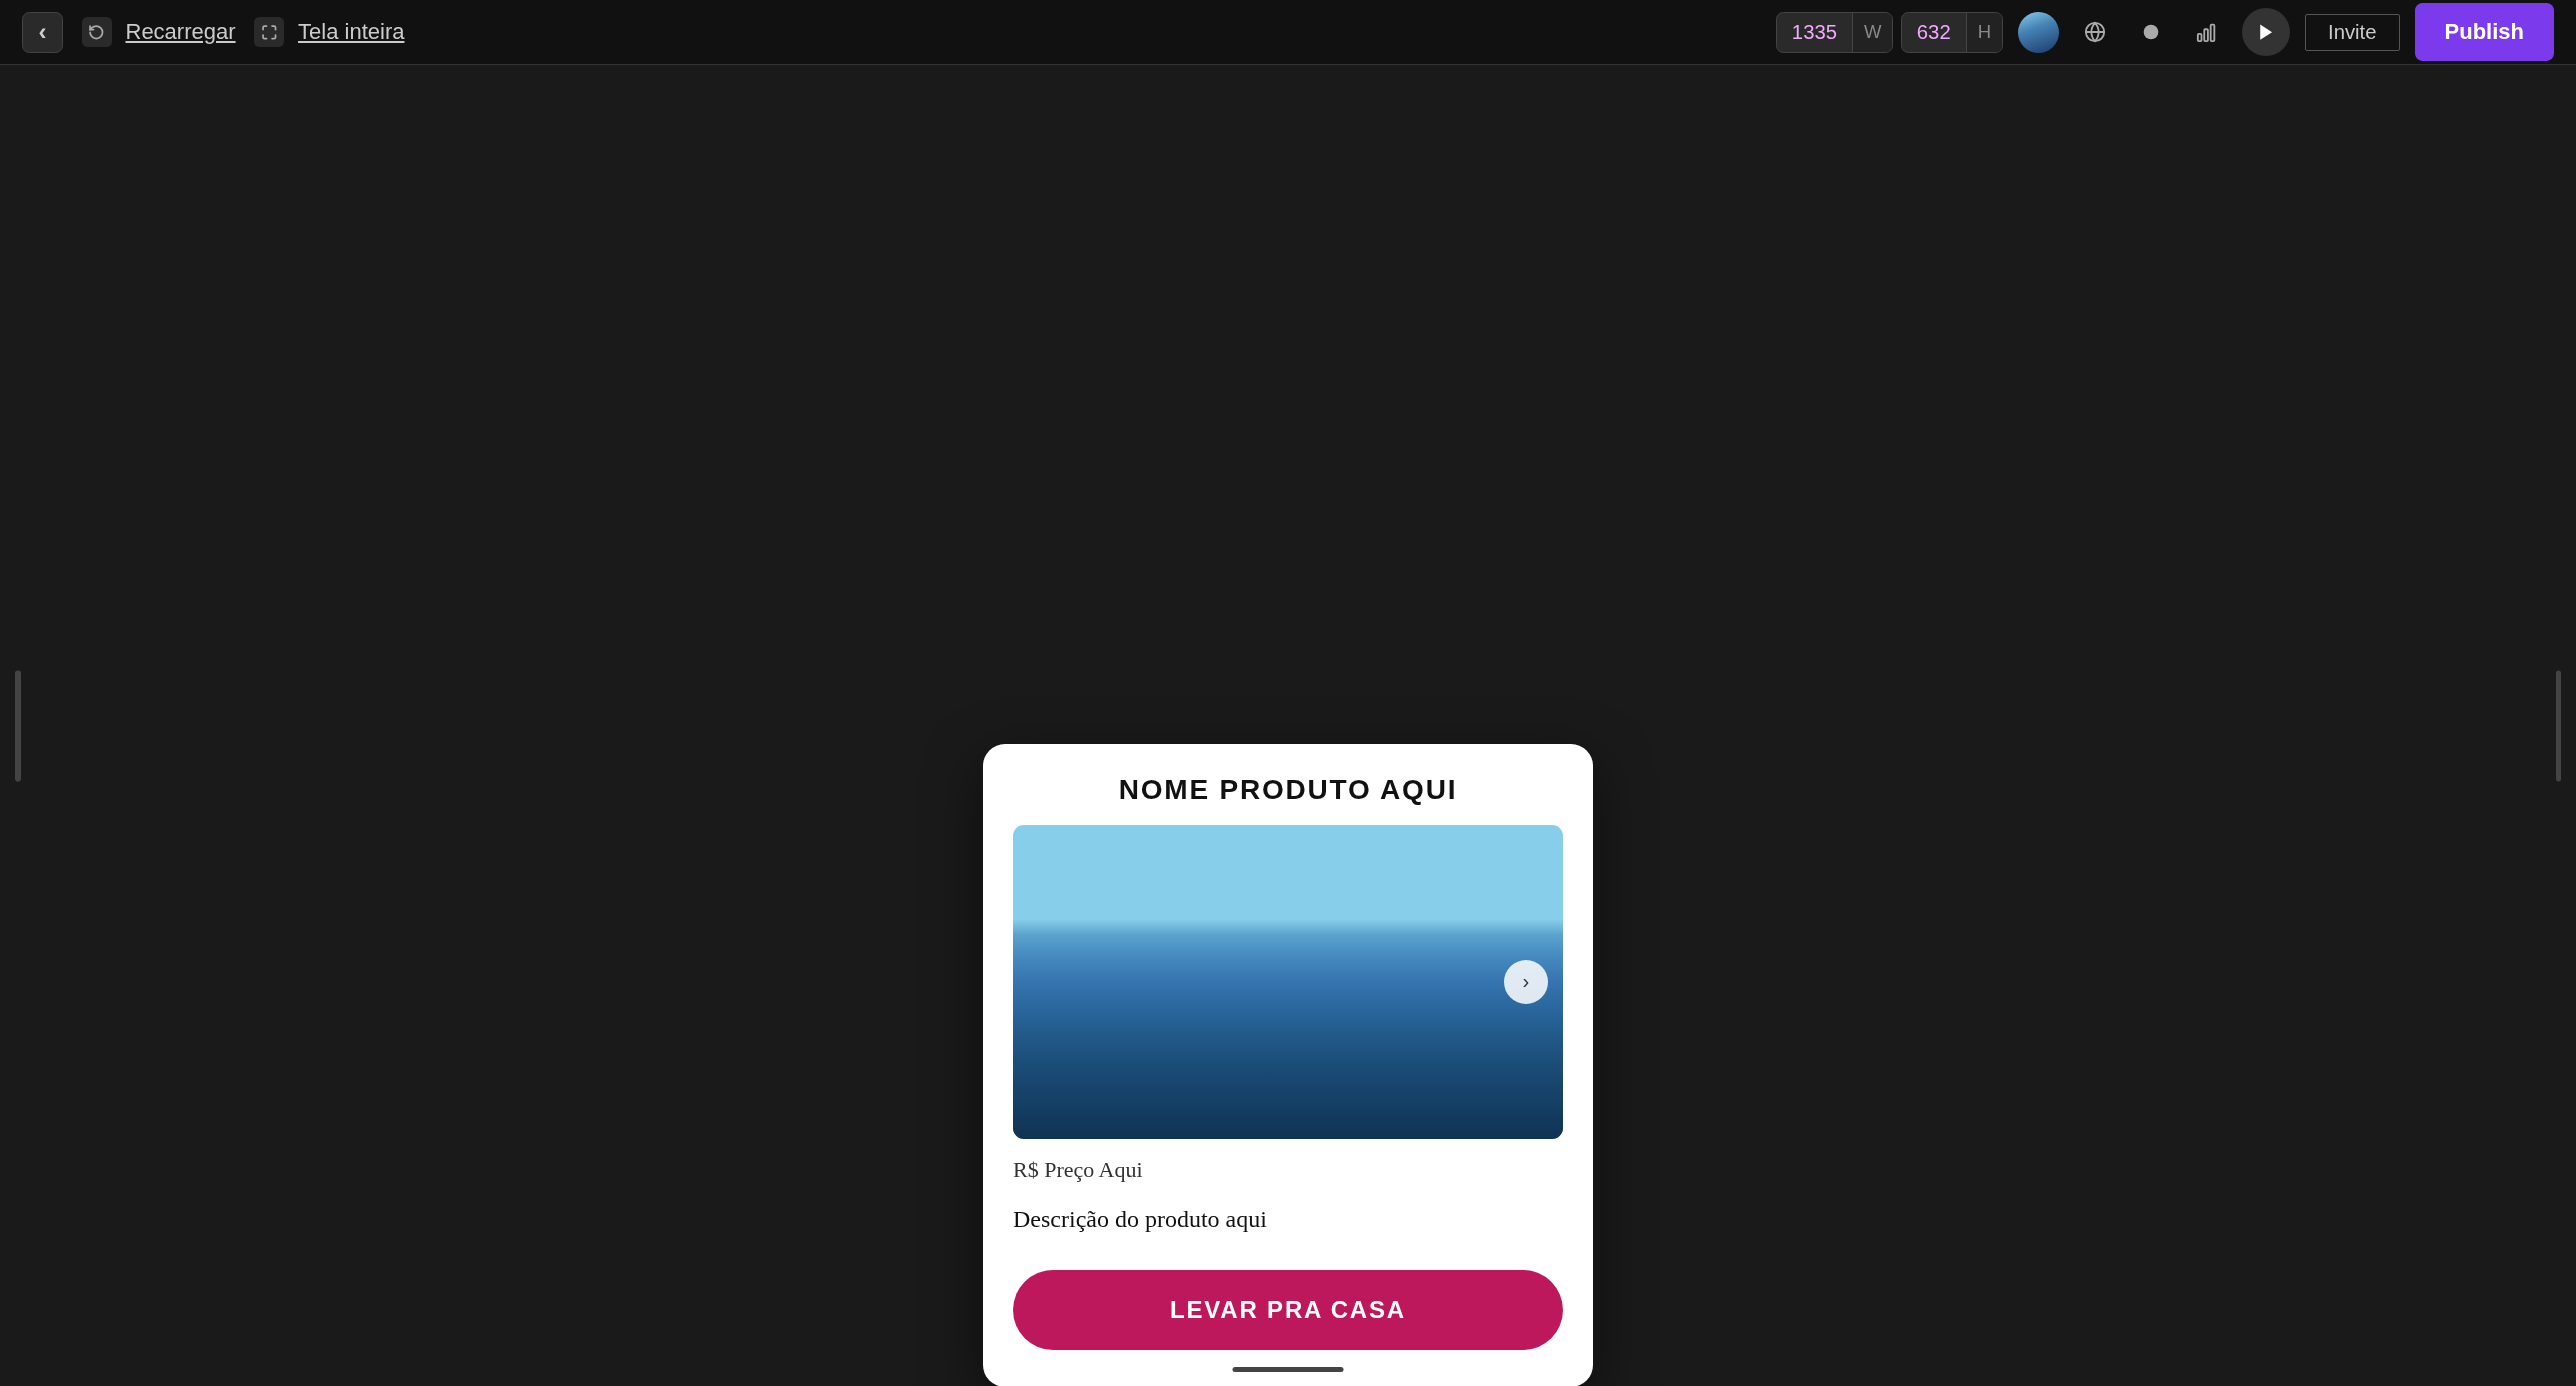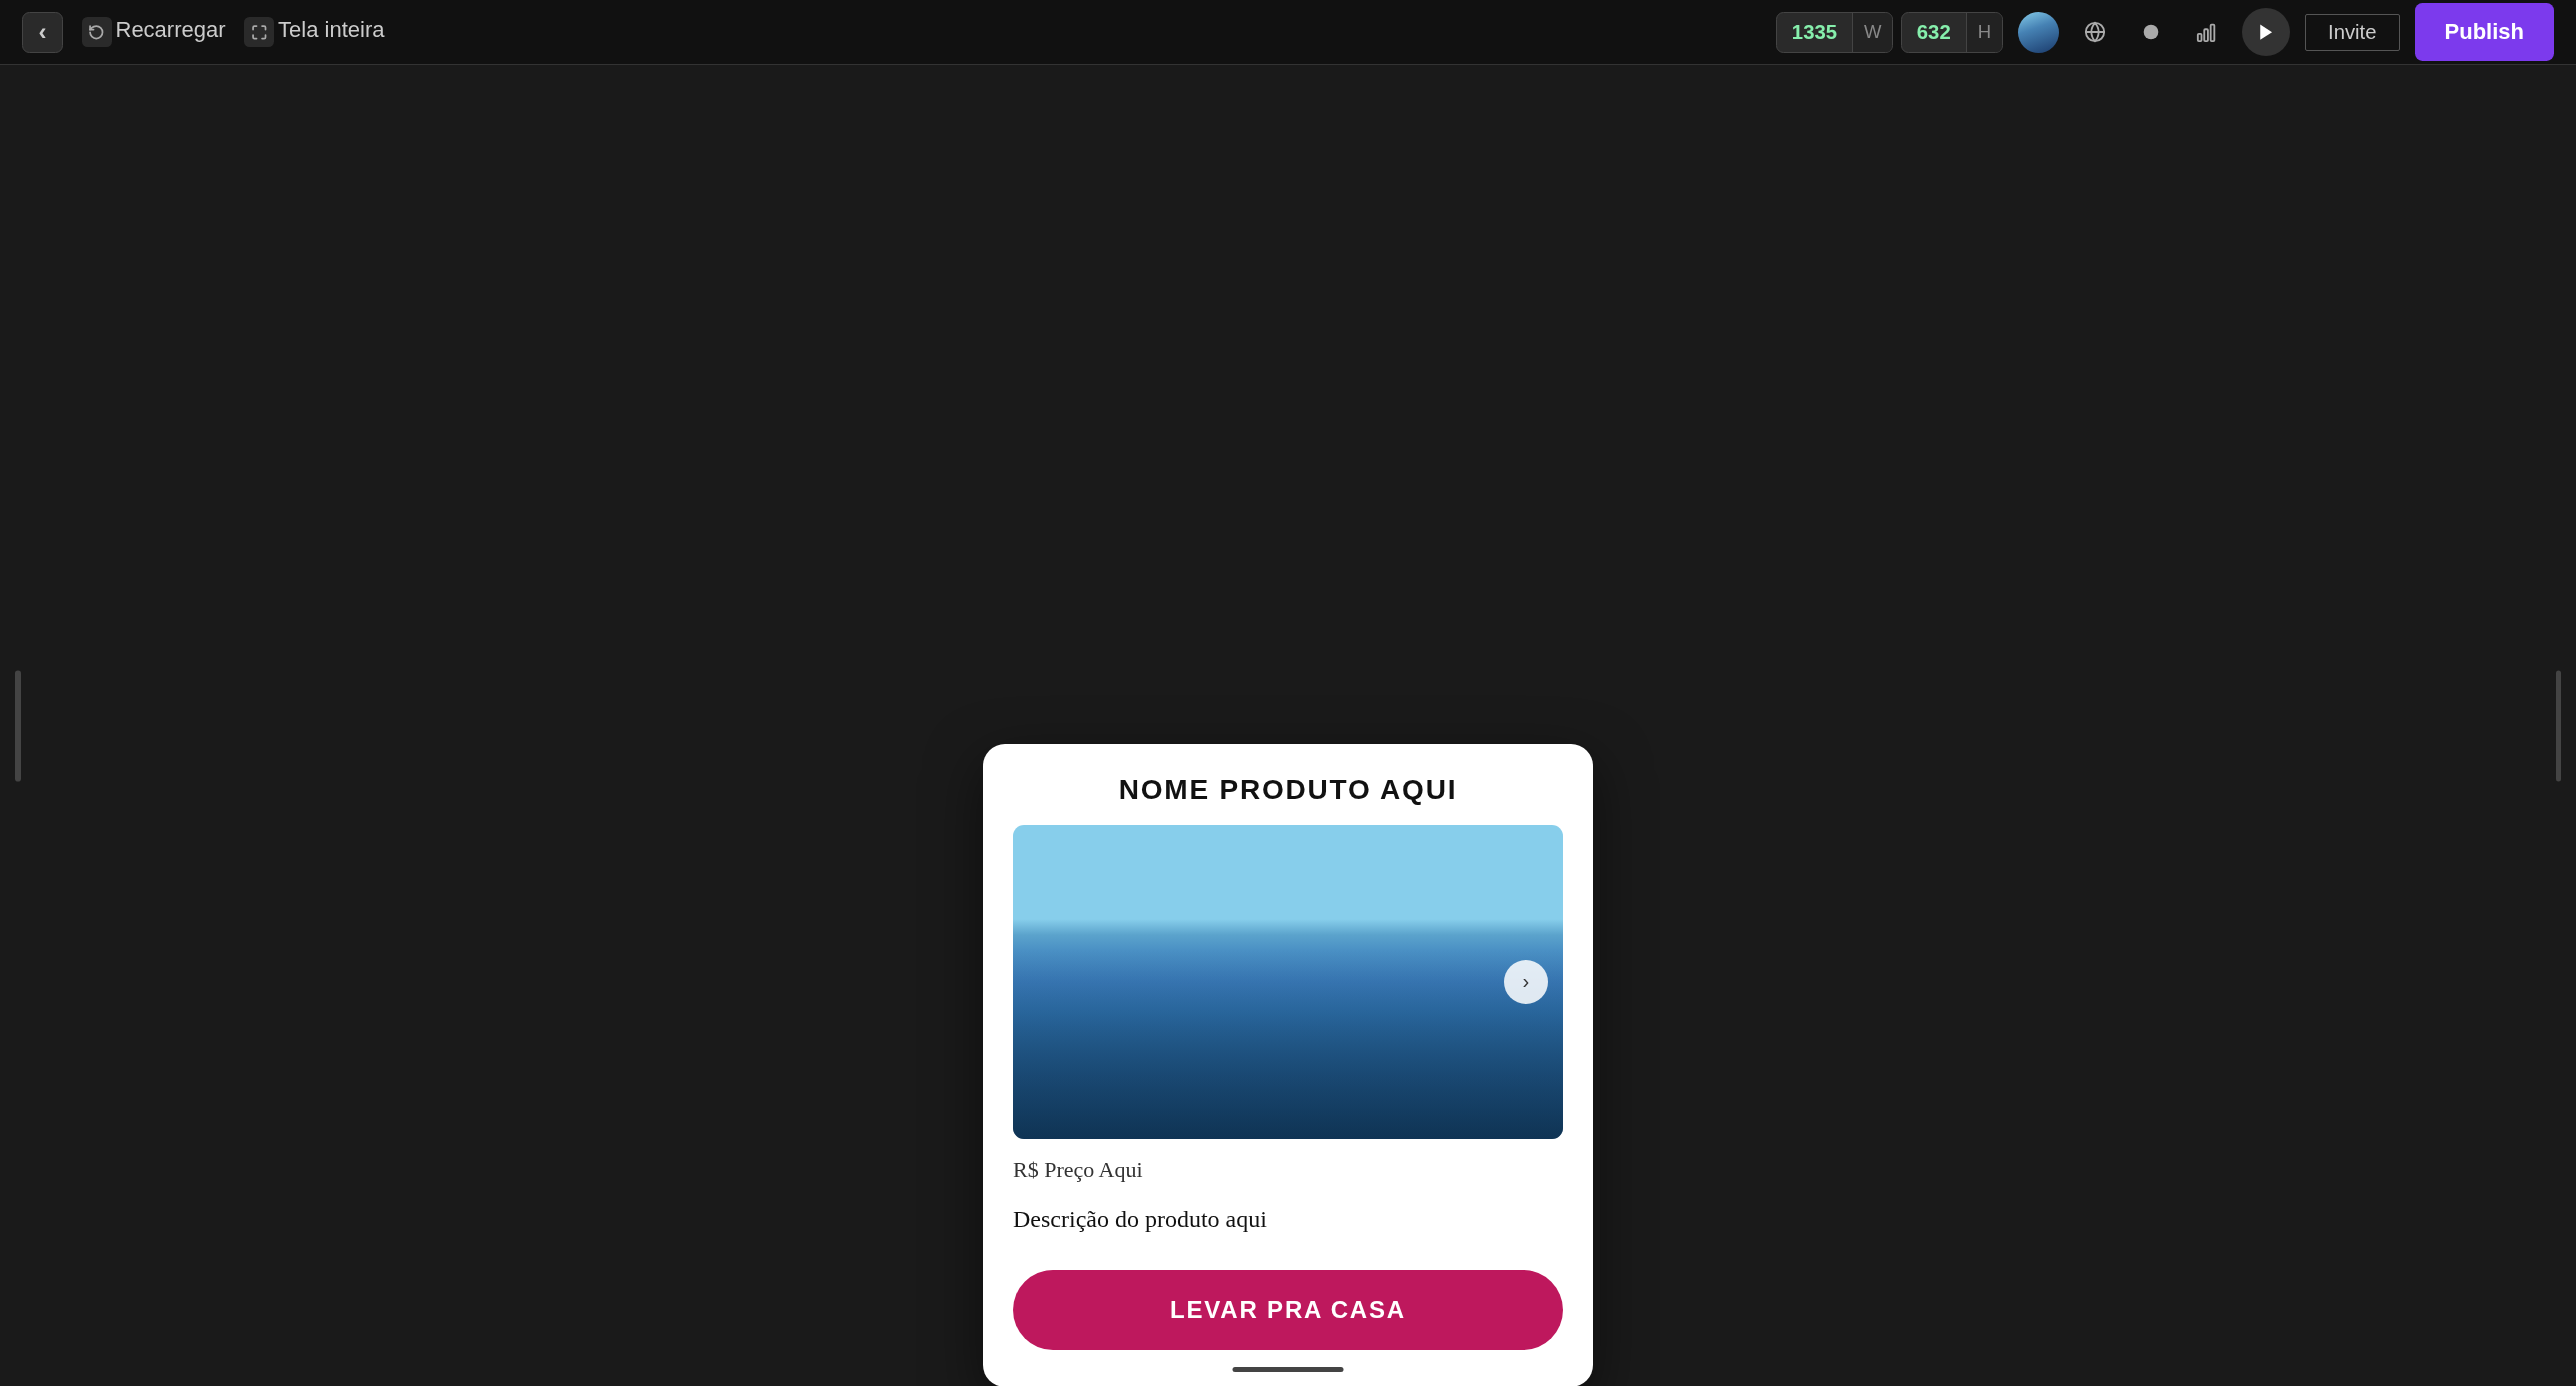--- a/index.html
+++ b/index.html
@@ -39,25 +39,26 @@
       border: 0.9px solid #444;
       display: flex;
       align-items: center;
       justify-content: center;
       cursor: pointer;
       color: #ccc;
       font-size: 18.5px;
     }
     .nav-item {
       display: flex;
-      align-items: flex-start;
-      gap: 4px;
+      align-items: center;
+      gap: 14px;
       color: #ccc;
       font-size: 22px;
       cursor: pointer;
+      text-decoration: underline;
     }
     .nav-item .nav-icon {
       width: 30px;
       height: 30px;
       background: #2a2a2a;
       border-radius: 5.5px;
       display: flex;
       align-items: center;
       justify-content: center;
       font-size: 16.6px;
@@ -71,23 +72,23 @@
       display: flex;
       align-items: center;
       background: #2a2a2a;
       border: 0.9px solid #444;
       border-radius: 7.4px;
       overflow: hidden;
       height: 41px;
     }
     .dimension-value {
       padding: 0 15px;
-      color: #86efac;
+      color: #f0abfc;
       font-size: 20.3px;
-      font-weight: 700;
+      font-weight: 400;
     }
     .dimension-label {
       padding: 0 11px;
       color: #888;
       font-size: 18.5px;
       background: #222;
       height: 100%;
       display: flex;
       align-items: center;
       border-left: 0.9px solid #444;

